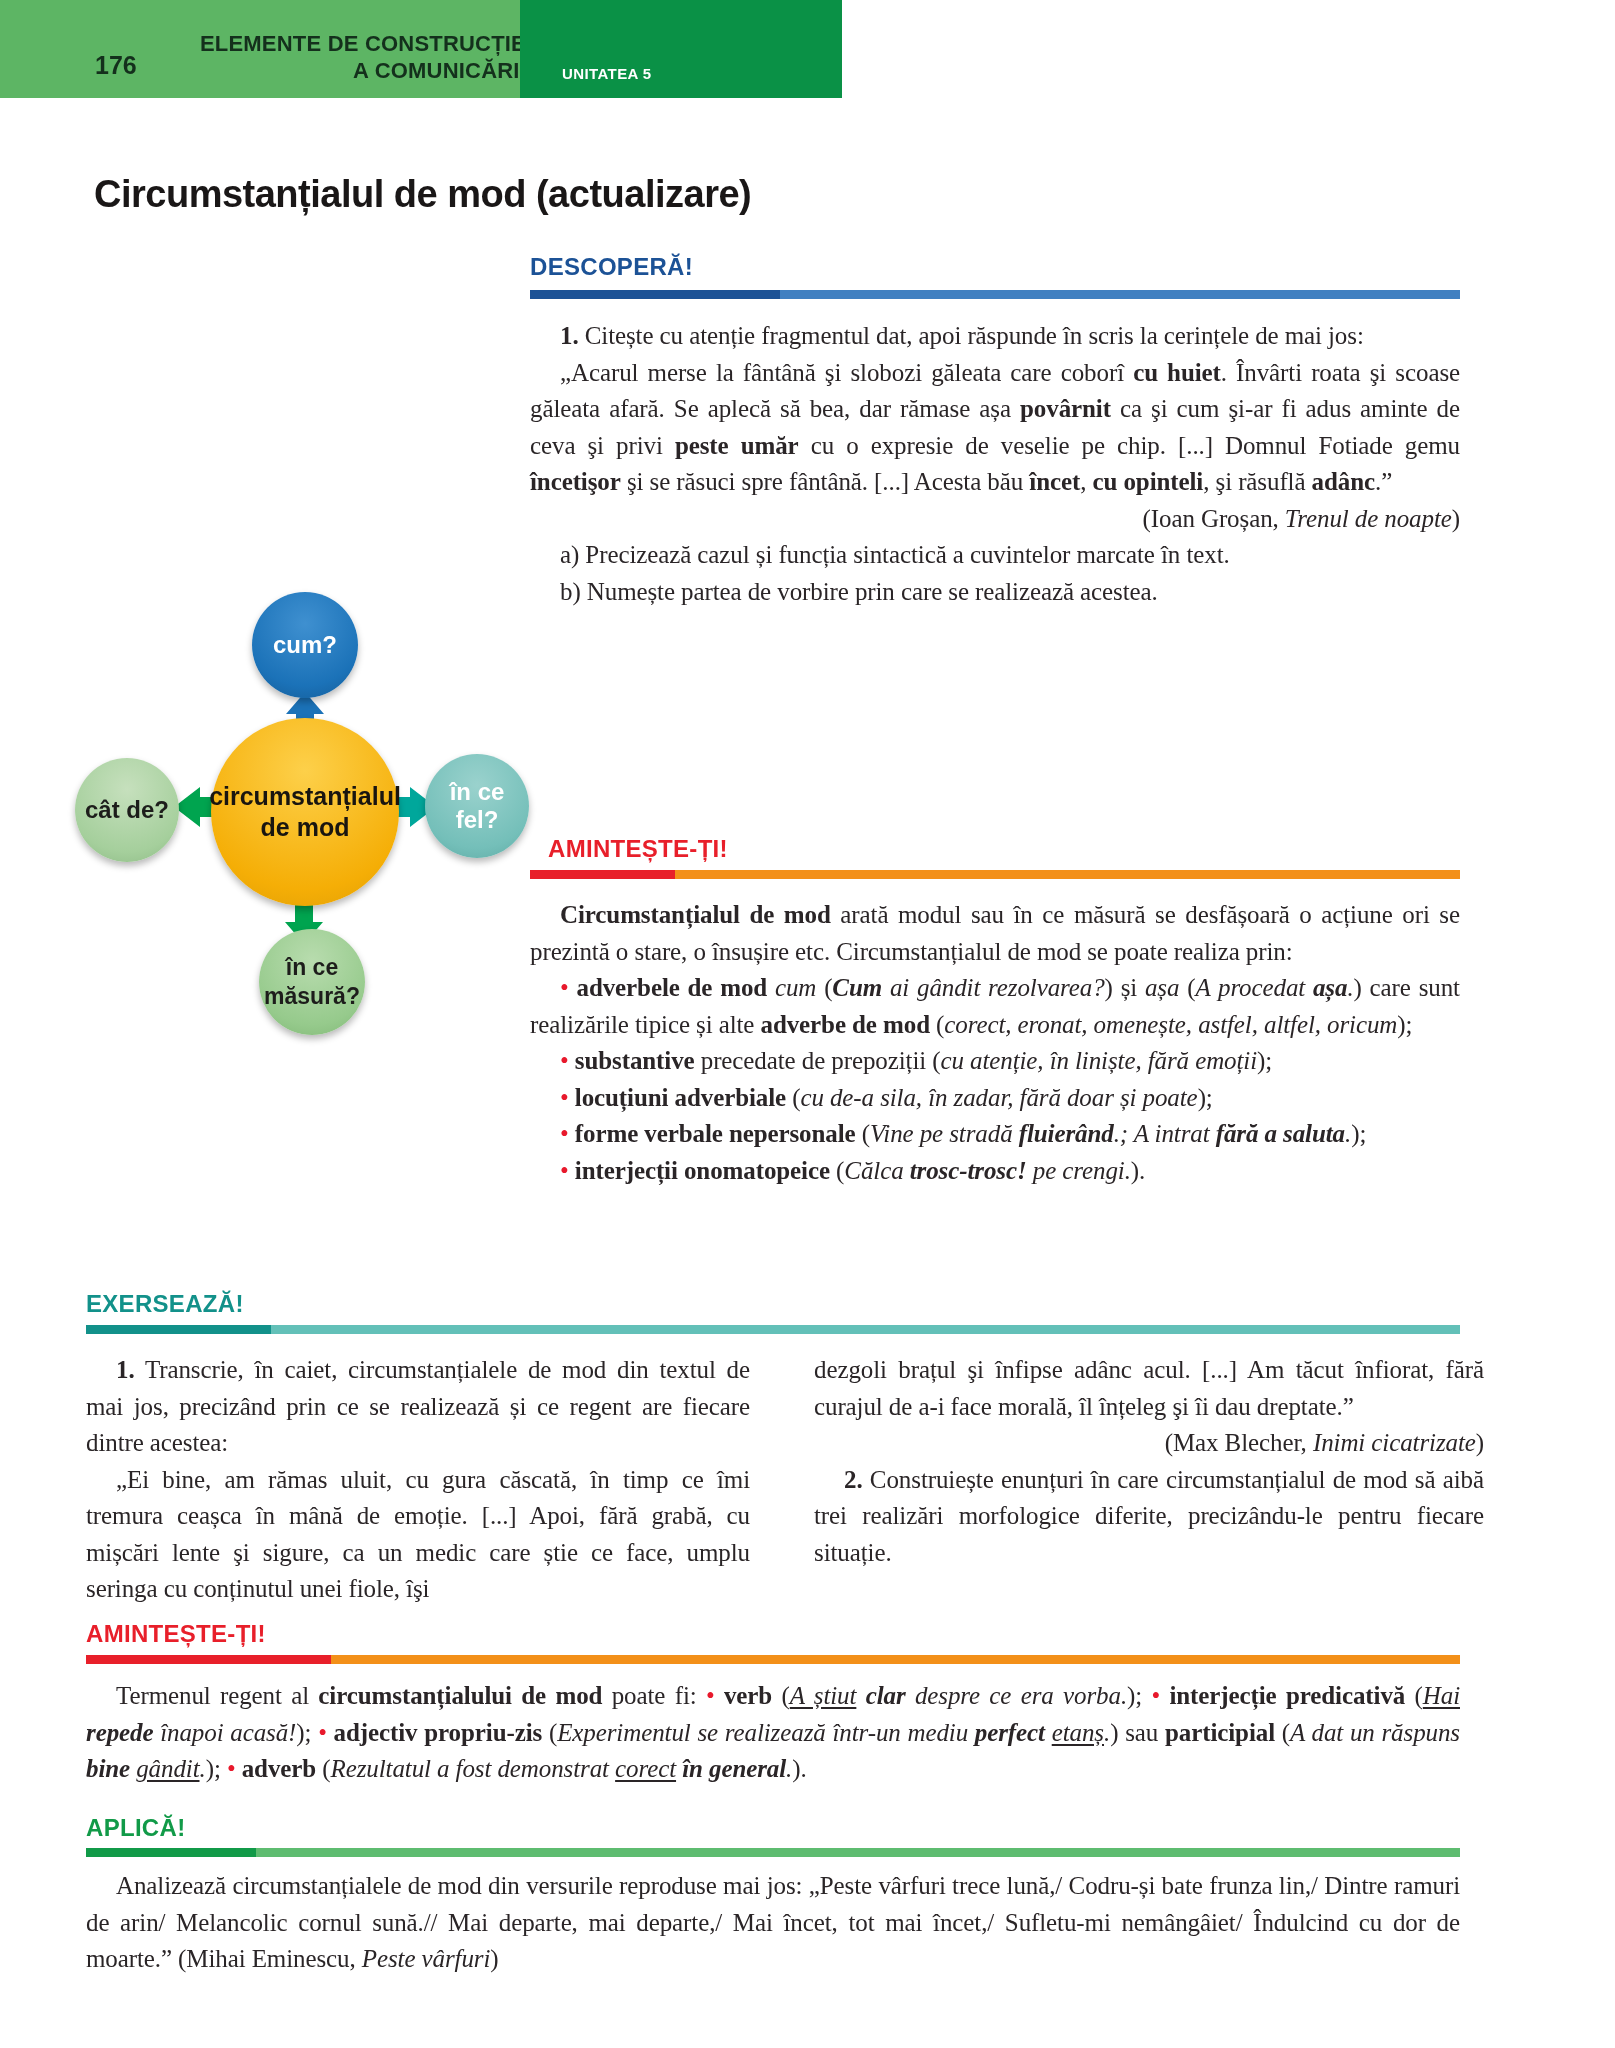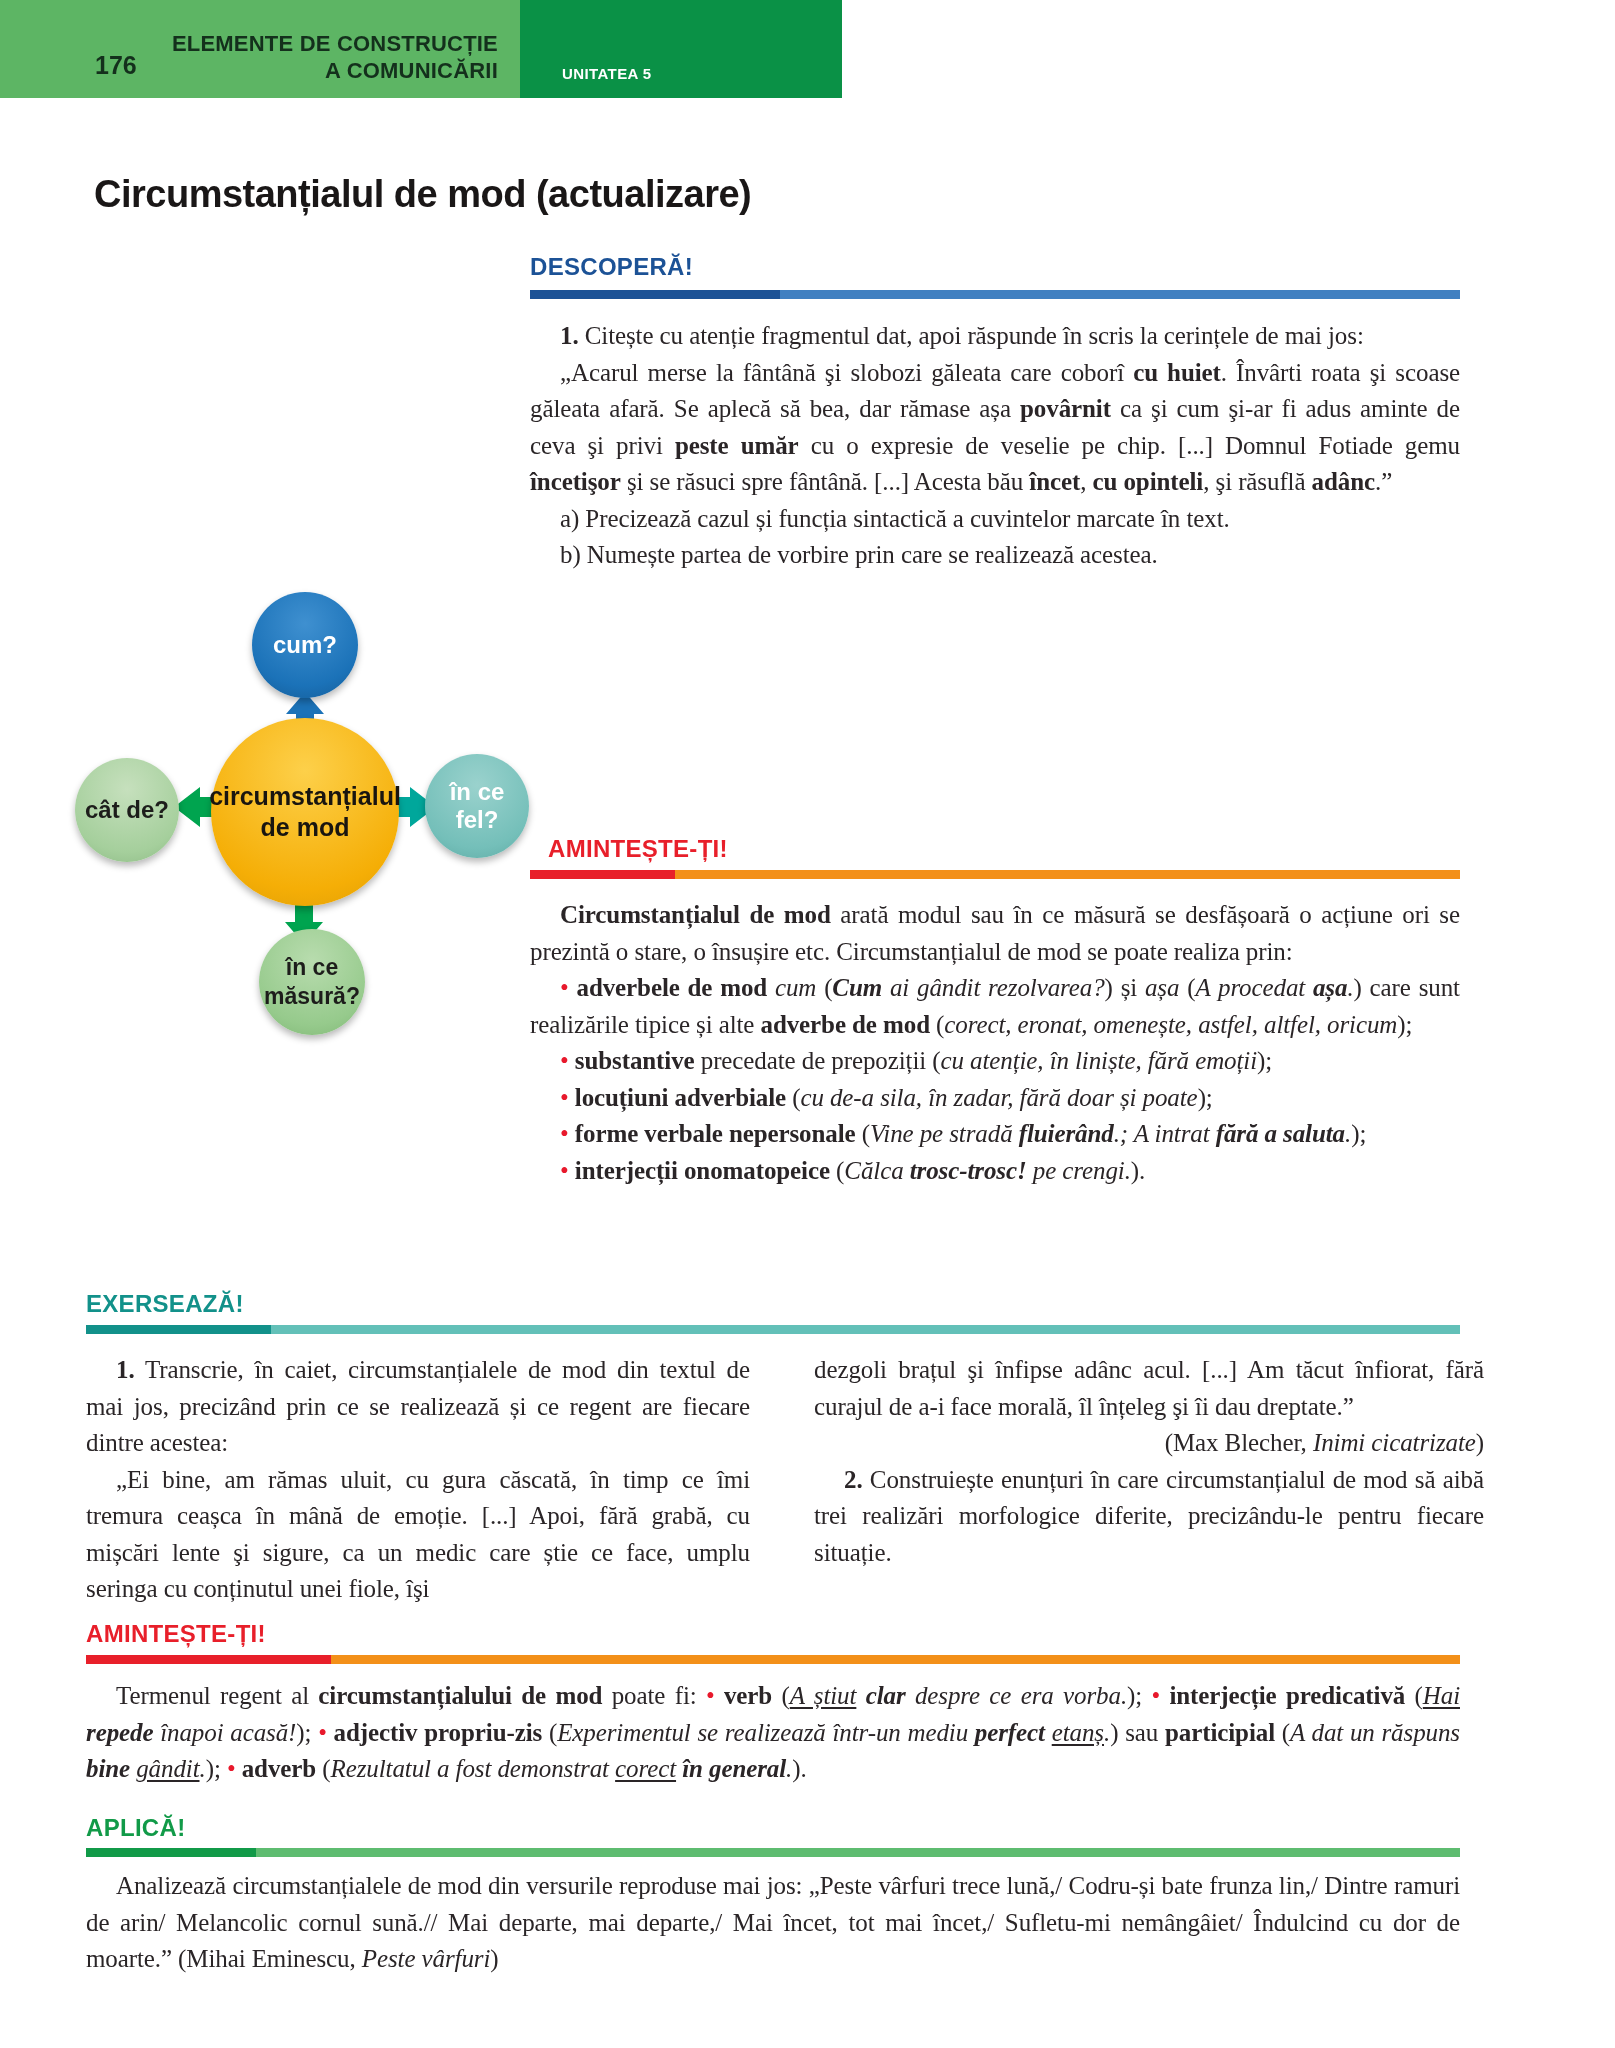--- a/index.html
+++ b/index.html
@@ -6,21 +6,21 @@
   html,body{margin:0;padding:0;}
   body{background:#e8e8e8;}
   .page{
     position:relative; width:1615px; height:2048px;
     background:#ffffff; overflow:hidden;
     font-family:"Liberation Serif", serif;
     color:#2a2527;
   }
   
   .band{position:absolute;left:0;top:0;width:1615px;height:98px;}
-  .band-light{position:absolute;left:0;top:0;width:520px;height:98px;background:#5db564;}
+  .band-light{position:absolute;left:0;top:0;width:520px;height:98px;background:#5db564;padding-left:28px;}
   .band-dark{position:absolute;left:520px;top:0;width:322px;height:98px;background:#0a9146;}
   .page-number{
     position:absolute;left:95px;bottom:18px;
     font-family:"Liberation Sans",sans-serif;font-weight:700;font-size:25px;color:#14301c;
   }
   .strand{
     position:absolute;right:22px;bottom:14px;width:420px;
     font-family:"Liberation Sans",sans-serif;font-weight:700;font-size:22px;line-height:27px;
     color:#14301c;text-align:right;letter-spacing:.2px;
   }
@@ -110,20 +110,21 @@
   </div>
 
   <div class="sec-heading" style="left: 530px; top: 253px; color: rgb(28, 82, 150);">DESCOPERĂ!</div>
   <div class="rule" style="left:530px;top:290px;width:930px;">
     <div class="dark" style="width: 250px; background: rgb(28, 82, 150);"></div>
     <div class="light" style="background: rgb(65, 128, 193);"></div>
   </div>
   <div class="bodytext" style="left:530px;top:318px;width:930px;">
       <p class="para indent"><span class="sb">1.</span> Citește cu atenție fragmentul dat, apoi răspunde în scris la cerințele de mai jos:</p>
       <p class="para indent">„Acarul merse la fântână şi slobozi găleata care coborî <span class="sb">cu huiet</span>. Învârti roata şi scoase găleata afară. Se aplecă să bea, dar rămase așa <span class="sb">povârnit</span> ca şi cum şi-ar fi adus aminte de ceva şi privi <span class="sb">peste umăr</span> cu o expresie de veselie pe chip. [...] Domnul Fotiade gemu <span class="sb">încetişor</span> şi se răsuci spre fântână. [...] Acesta bău <span class="sb">încet</span>, <span class="sb">cu opinteli</span>, şi răsuflă <span class="sb">adânc</span>.”</p>
+      <p class="para right">(Ioan Groșan, <span class="si">Trenul de noapte</span>)</p>
       <p class="para indent">a) Precizează cazul și funcția sintactică a cuvintelor marcate în text.</p>
       <p class="para indent">b) Numește partea de vorbire prin care se realizează acestea.</p>
     </div>
 
   <div class="sec-heading" style="left: 548px; top: 835px; color: rgb(232, 31, 42);">AMINTEȘTE-ȚI!</div>
   <div class="rule" style="left:530px;top:870px;width:930px;">
     <div class="dark" style="width: 145px; background: rgb(232, 31, 42);"></div>
     <div class="light" style="background: rgb(243, 144, 25);"></div>
   </div>
   <div class="bodytext" style="left:530px;top:897px;width:930px;">

